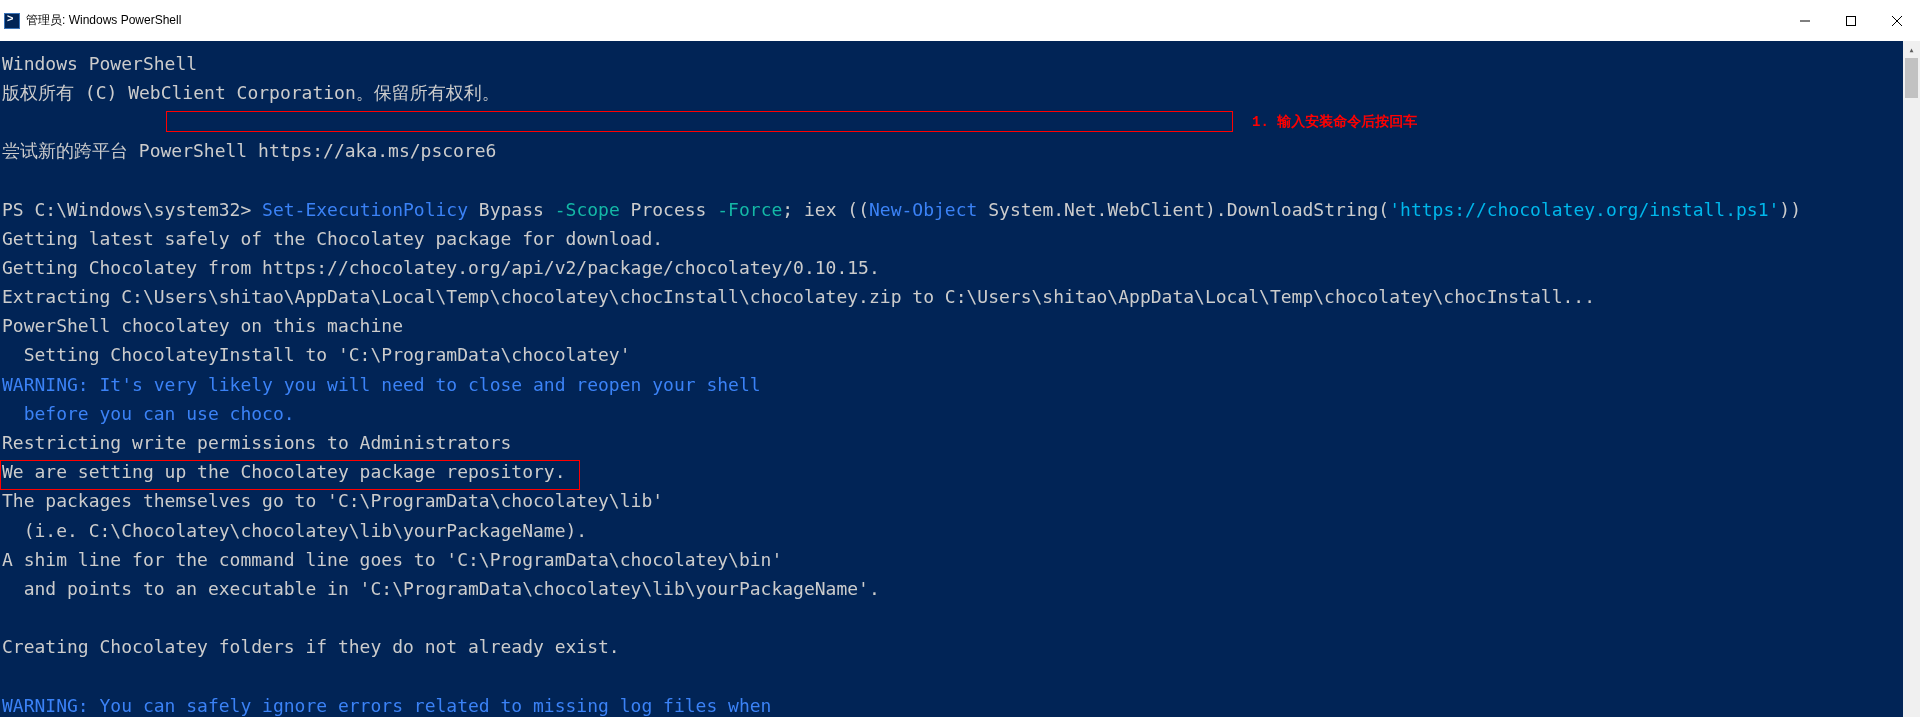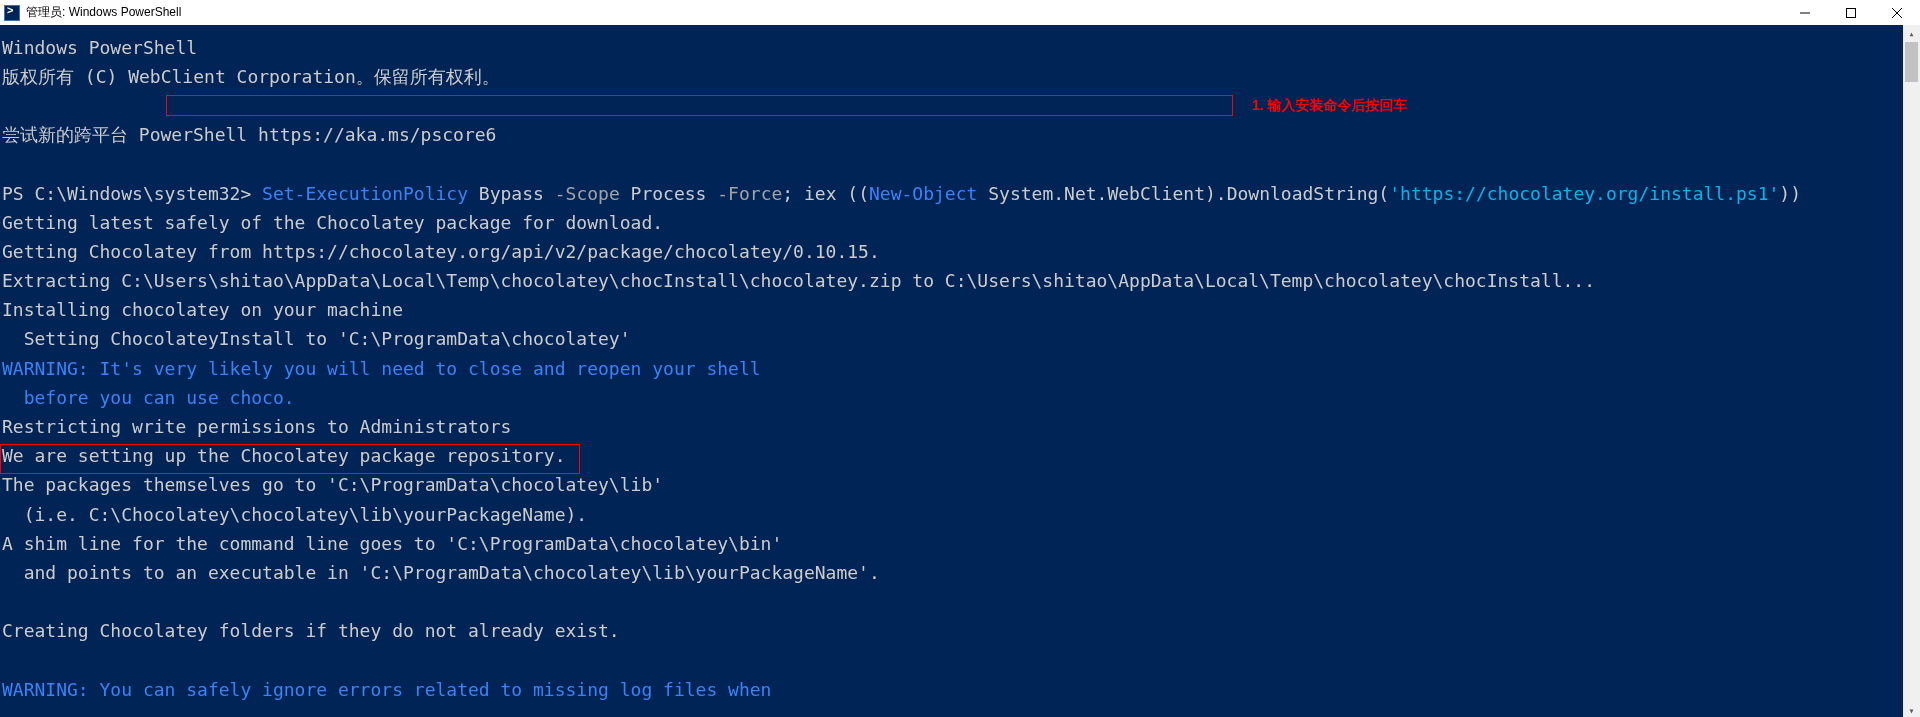--- a/index.html
+++ b/index.html
@@ -6,21 +6,21 @@
     margin: 0;
     padding: 0;
     width: 1920px;
     height: 717px;
     overflow: hidden;
     background: #ffffff;
     font-family: "NSimSun", "SimSun", "Consolas", "Courier New", monospace;
   }
   
   .titlebar {
-    height: 25px;
+    height: 41px;
     background: #ffffff;
     display: flex;
     align-items: center;
     font-family: "Microsoft YaHei", "Segoe UI", sans-serif;
     font-size: 12px;
     color: #000;
     user-select: none;
   }
   .titlebar .icon {
     width: 16px;
@@ -68,21 +68,21 @@
     font-size: 18px;
     line-height: 14.6px;
     white-space: pre;
     letter-spacing: 0px;
     color: #cccccc;
     font-family: "NSimSun", "SimSun", "Consolas", monospace;
   }
   .terminal .row { display: block; height: 14.6px; }
   .w  { color: #cccccc; }            
   .y  { color: #3b82f6; }            
-  .g  { color: #a3a3a3; }            
+  .g  { color: #14b8a6; }            
   .c  { color: #00b7eb; } 
 
   
   .scrollbar {
     position: absolute;
     right: 0;
     top: 0;
     bottom: 0;
     width: 17px;
     background: #f0f0f0;
@@ -110,21 +110,21 @@
   
   .annot-box {
     position: absolute;
     border: 1px solid #ff0000;
     box-sizing: border-box;
     pointer-events: none;
   }
   .annot-label {
     position: absolute;
     color: #ff0000;
-    font-family: Liberation Sans, sans-serif;
+    font-family: Liberation Mono, monospace;
     font-size: 14px;
     font-weight: bold;
     pointer-events: none;
     white-space: nowrap;
   }
 </style>
 </head>
 <body>
 
 <div class="titlebar">
@@ -154,21 +154,21 @@
   <div class="terminal">
 <span class="row w">Windows PowerShell</span>
 <span class="row w">版权所有 (C) WebClient Corporation。保留所有权利。</span>
 <span class="row"> </span>
 <span class="row w">尝试新的跨平台 PowerShell https://aka.ms/pscore6</span>
 <span class="row"> </span>
 <span class="row"><span class="w">PS C:\Windows\system32&gt; </span><span class="y">Set-ExecutionPolicy</span><span class="w"> Bypass </span><span class="g">-Scope</span><span class="w"> Process </span><span class="g">-Force</span><span class="w">; iex ((</span><span class="y">New-Object</span><span class="w"> System.Net.WebClient).DownloadString(</span><span class="c">'https://chocolatey.org/install.ps1'</span><span class="w">))</span></span>
 <span class="row w">Getting latest safely of the Chocolatey package for download.</span>
 <span class="row w">Getting Chocolatey from https://chocolatey.org/api/v2/package/chocolatey/0.10.15.</span>
 <span class="row w">Extracting C:\Users\shitao\AppData\Local\Temp\chocolatey\chocInstall\chocolatey.zip to C:\Users\shitao\AppData\Local\Temp\chocolatey\chocInstall...</span>
-<span class="row w">Installing chocolatey on your machine</span>
+<span class="row w">PowerShell chocolatey on this machine</span>
 <span class="row w">  Setting ChocolateyInstall to 'C:\ProgramData\chocolatey'</span>
 <span class="row y">WARNING: It's very likely you will need to close and reopen your shell</span>
 <span class="row y">  before you can use choco.</span>
 <span class="row w">Restricting write permissions to Administrators</span>
 <span class="row w">We are setting up the Chocolatey package repository.</span>
 <span class="row w">The packages themselves go to 'C:\ProgramData\chocolatey\lib'</span>
 <span class="row w">  (i.e. C:\Chocolatey\chocolatey\lib\yourPackageName).</span>
 <span class="row w">A shim line for the command line goes to 'C:\ProgramData\chocolatey\bin'</span>
 <span class="row w">  and points to an executable in 'C:\ProgramData\chocolatey\lib\yourPackageName'.</span>
 <span class="row"> </span>

